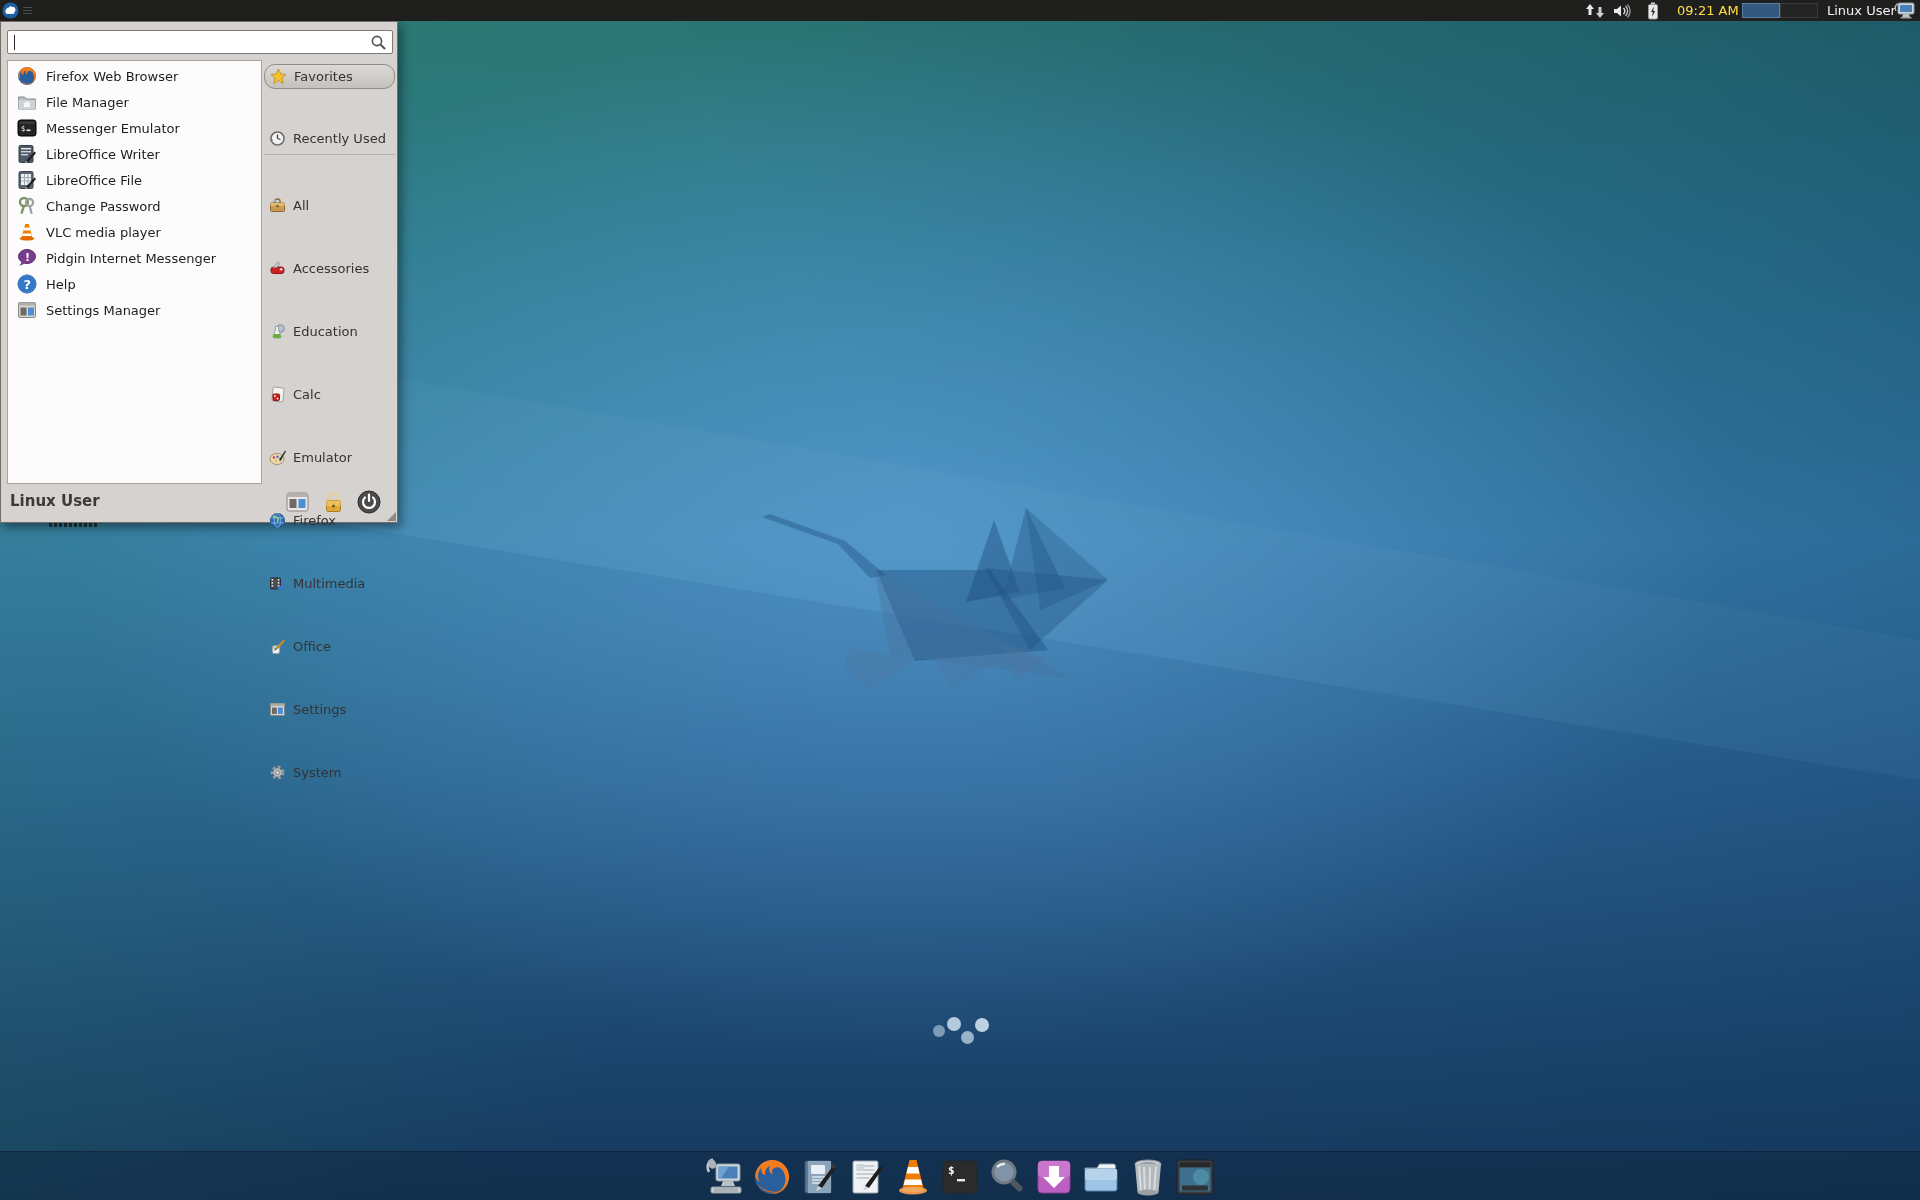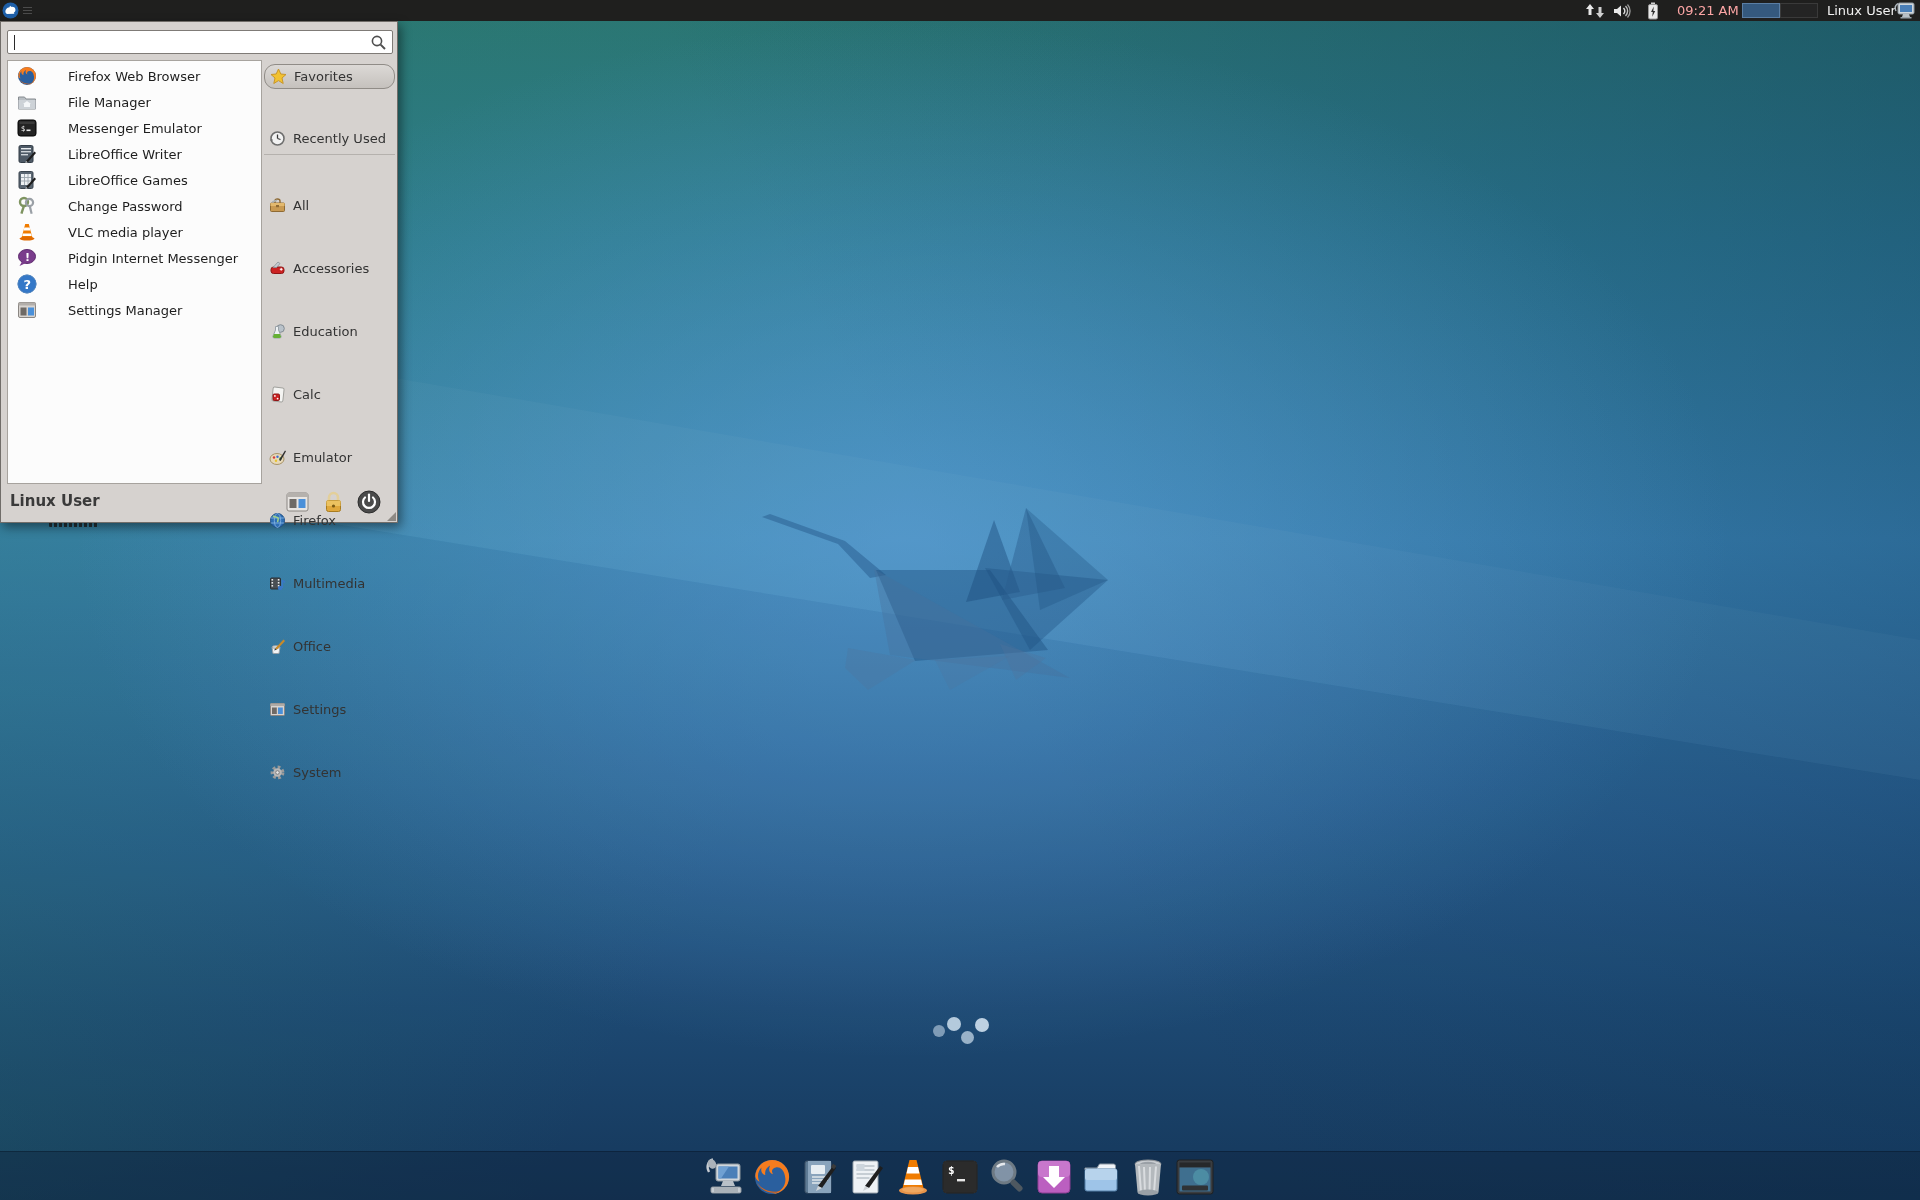--- a/index.html
+++ b/index.html
@@ -16,38 +16,38 @@
       linear-gradient(242deg, rgba(12,52,84,.40), rgba(12,52,84,0) 50%),
       linear-gradient(180deg,#2a7472 0%,#2e7b95 20%,#3b84b6 45%,#2c6597 66%,#1e4b75 84%,#16395c 100%);
   }
   .streaks{position:absolute;inset:0;}
   
   #top-panel{position:absolute;left:0;top:0;width:1920px;height:21px;background:#1f1f1e;color:#e6e6e6;z-index:40;}
   #whisker-button{position:absolute;left:2px;top:0;width:40px;height:21px;display:flex;align-items:center;}
   #whisker-button .lines{margin-left:4px;width:9px;height:8px;
     background:repeating-linear-gradient(180deg,#4c4c4c 0 1px,transparent 1px 3px);}
   .tray{position:absolute;top:0;height:21px;display:flex;align-items:center;}
-  #clock{position:absolute;left:1677px;top:0;height:21px;line-height:21px;font-size:13px;color:#fca5a5;}
+  #clock{position:absolute;left:1677px;top:0;height:21px;line-height:21px;font-size:13px;color:#fde047;}
   #pager{position:absolute;left:1742px;top:3px;height:15px;display:flex;}
   #pager .ws{width:38px;height:15px;box-sizing:border-box;}
   #pager .ws.active{background:#35597e;border:1px solid #5a7ea4;}
   #pager .ws.inactive{background:#242424;border:1px solid #3a3a3a;}
   #panel-username{position:absolute;left:1827px;top:0;height:21px;line-height:21px;font-size:13px;color:#f2f2f2;}
   
   #whisker-menu{position:absolute;left:0;top:21px;width:398px;height:502px;background:#d6d2cf;
     border:1px solid #716d69;box-sizing:border-box;box-shadow:3px 4px 10px rgba(0,0,0,.45);z-index:50;}
   #search-box{position:absolute;left:6px;top:8px;width:386px;height:24px;box-sizing:border-box;
     background:#fff;border:1px solid #7f7b77;border-radius:2px;}
   #search-box input{position:absolute;left:6px;top:2px;width:352px;height:18px;border:none;outline:none;
     font-family:"DejaVu Sans",sans-serif;font-size:13px;background:transparent;padding:0;}
   #search-box .caret{position:absolute;left:6px;top:4px;width:1px;height:15px;background:#2b2b2b;}
   #search-box .mag{position:absolute;right:5px;top:3px;}
   #apps-panel{position:absolute;left:6px;top:38px;width:255px;height:424px;box-sizing:border-box;
     background:#fcfcfc;border:1px solid #a7a39e;}
-  .app-row{height:26px;display:flex;align-items:center;padding-left:8px;font-size:13px;color:#1e1e1e;gap:22px;}
+  .app-row{height:26px;display:flex;align-items:center;padding-left:8px;font-size:13px;color:#1e1e1e;}
   .app-row:first-child{margin-top:2px;}
   .app-row .ic{width:21px;height:21px;margin-right:9px;display:flex;align-items:center;justify-content:center;}
   #cat-panel{position:absolute;left:263px;top:41px;width:131px;}
   .cat-row{height:27px;display:flex;align-items:center;font-size:13px;color:#333;padding-left:4px;box-sizing:border-box;margin-top:36px;}
   .cat-row .ic{width:18px;height:18px;margin-right:7px;display:flex;align-items:center;justify-content:center;}
   .cat-row.selected{height:25px;margin:1px 0;background:linear-gradient(#dcd9d6,#c5c1bd);
     border:1px solid #908c87;border-radius:11px;}
   .cat-sep{height:4px;display:flex;align-items:center;}
   .cat-sep div{height:1px;width:100%;background:#b5b1ad;}
   #menu-footer{position:absolute;left:0;bottom:0;width:100%;height:40px;}
@@ -219,21 +219,21 @@
     <div class="app-row">
       <span class="ic">
         <svg width="20" height="20" viewBox="0 0 20 20">
           <rect x="2" y="1.5" width="14" height="17" rx="1.5" fill="#5a6672" stroke="#3a444e"></rect>
           <rect x="4" y="4" width="10" height="11" fill="#eef1f3"></rect>
           <path d="M4 7.5 h10 M4 11 h10 M7.5 4 v11 M11 4 v11" stroke="#9aa4ac" stroke-width="0.9"></path>
           <polygon points="9,17 17.5,7.5 19,9 10.8,18.2" fill="#1d1d1d"></polygon>
           <polygon points="9,17 10.8,18.2 8.3,19 " fill="#c8c8c8"></polygon>
         </svg>
       </span>
-      <span>LibreOffice Games</span>
+      <span>LibreOffice File</span>
     </div>
 
     <div class="app-row">
       <span class="ic">
         <svg width="20" height="20" viewBox="0 0 20 20">
           <circle cx="7" cy="6" r="4" fill="none" stroke="#7e9460" stroke-width="2.4"></circle>
           <rect x="6" y="9" width="2.4" height="9" fill="#7e9460" transform="rotate(18 7 9)"></rect>
           <circle cx="12.5" cy="6.5" r="3.6" fill="none" stroke="#9aa0a6" stroke-width="2.2"></circle>
           <rect x="11.5" y="9.5" width="2.2" height="8.5" fill="#9aa0a6" transform="rotate(-14 12.5 9.5)"></rect>
         </svg>

